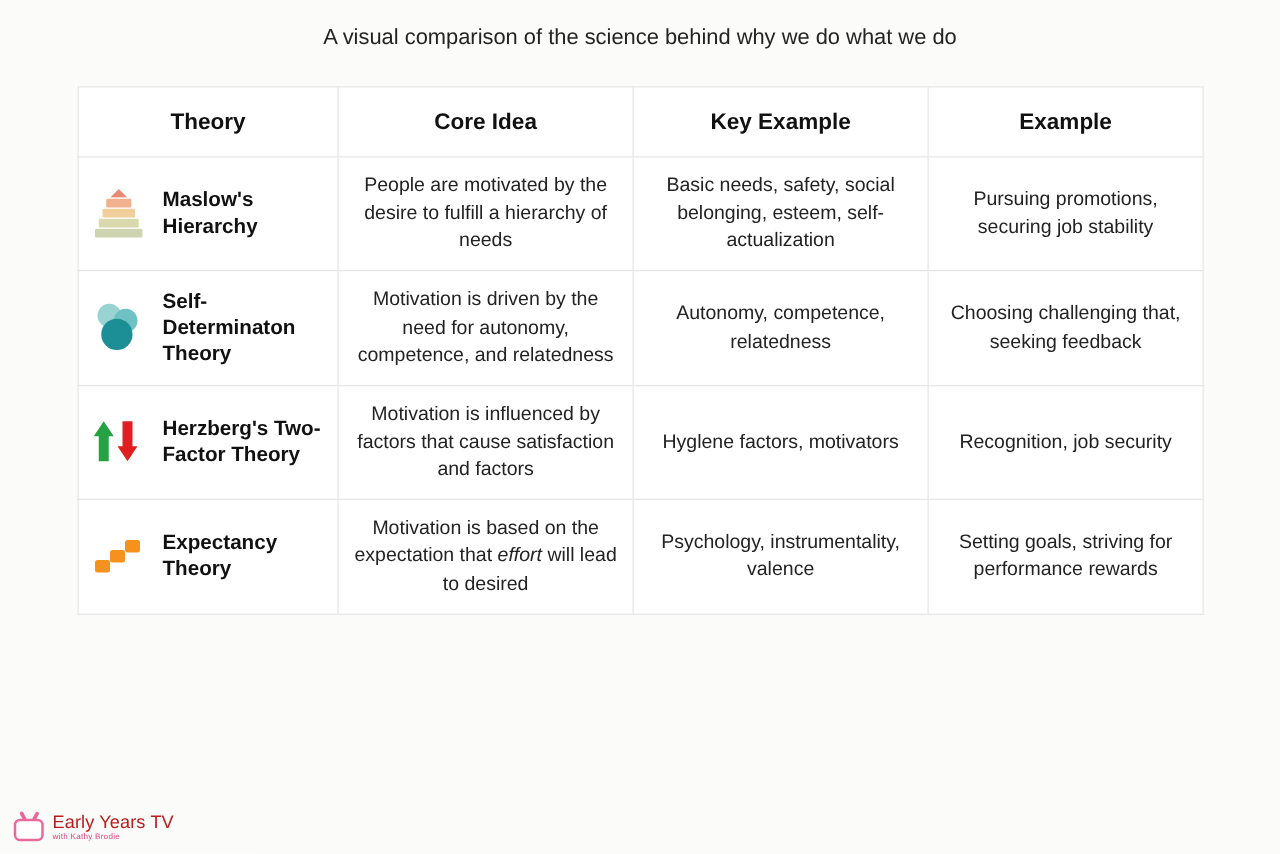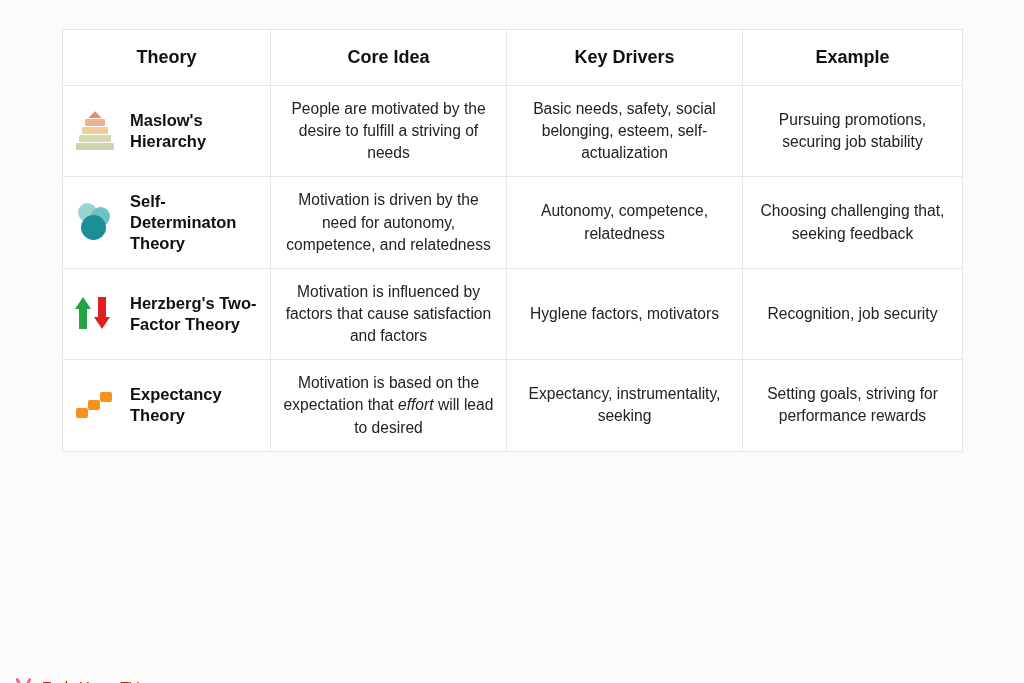--- a/index.html
+++ b/index.html
@@ -243,55 +243,56 @@
     color: #d9447f;
     margin-top: 2px;
     letter-spacing: 0.2px;
   }
 </style>
 </head>
 <body>
 
 <div class="page">
 
+  <p class="subtitle">A visual comparison of the science behind why we do what we do</p>
 
   <div class="table-wrap">
     <table class="matrix">
       <colgroup>
         <col class="c1">
           <col class="c2">
           <col class="c3">
           <col class="c4">
       </colgroup>
       <thead>
         <tr>
           <th class="col-theory">Theory</th>
           <th>Core Idea</th>
-          <th>Key Drivers</th>
+          <th>Key Example</th>
           <th>Example</th>
         </tr>
       </thead>
       <tbody>
 
         <tr>
           <td class="theory-cell">
             <div class="theory-inner">
               <div class="icon-box">
                 <div class="pyramid">
                   <i class="pyr1"></i>
                     <i class="pyr2"></i>
                     <i class="pyr3"></i>
                     <i class="pyr4"></i>
                     <i class="pyr5"></i>
                 </div>
               </div>
               <div class="theory-name">Maslow's Hierarchy</div>
             </div>
           </td>
-          <td class="body-cell">People are motivated by the desire to fulfill a striving of needs</td>
+          <td class="body-cell">People are motivated by the desire to fulfill a hierarchy of needs</td>
           <td class="body-cell">Basic needs, safety, social belonging, esteem, self-actualization</td>
           <td class="body-cell">Pursuing promotions, securing job stability</td>
         </tr>
 
         <tr>
           <td class="theory-cell">
             <div class="theory-inner">
               <div class="icon-box">
                 <div class="circles">
                   <i class="circ1"></i>
@@ -331,21 +332,21 @@
                 <div class="steps">
                   <i class="st1"></i>
                     <i class="st2"></i>
                     <i class="st3"></i>
                 </div>
               </div>
               <div class="theory-name">Expectancy Theory</div>
             </div>
           </td>
           <td class="body-cell"><span>Motivation is based on the expectation that </span><em>effort</em><span> will lead to desired</span></td>
-          <td class="body-cell">Expectancy, instrumentality, seeking</td>
+          <td class="body-cell">Psychology, instrumentality, valence</td>
           <td class="body-cell">Setting goals, striving for performance rewards</td>
         </tr>
 
       </tbody>
     </table>
   </div>
 
   <div class="logo">
     <div class="logo-mark">
       <span class="ant-l"></span>

